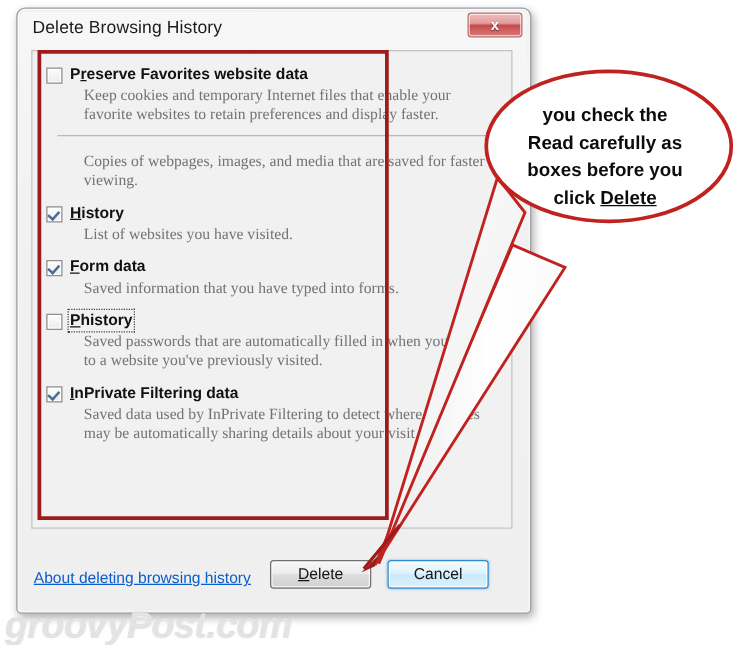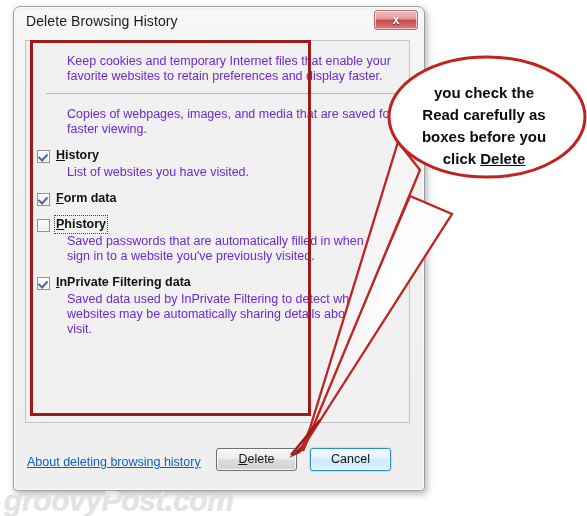--- a/index.html
+++ b/index.html
@@ -129,23 +129,24 @@
   .option-label .acc {
     text-decoration: underline;
   }
   .option-label.focused {
     outline: 1px dotted #444;
     outline-offset: 1px;
   }
   .option-desc {
     margin: 2px 0 0 30px;
     font-size: 12.5px;
-    color: #6d28d9;
+    color: #737373;
     line-height: 15px;
     max-width: 332px;
+    font-family: Liberation Serif, serif;
   }
   .option-spacer {
     height: 11px;
   }
   #divider {
     margin: 9px 9px 0 20px;
     height: 1px;
     background: #b9b9b9;
   }
 
@@ -244,20 +245,24 @@
     <div id="title-text">Delete Browsing History</div>
     <div id="close-button">
       <div id="close-glyph">x</div>
     </div>
   </div>
 
   <div id="options-panel">
     <div id="options-list">
         <div class="option">
           <div class="option-spacer"></div>
+          <div class="option-head">
+            <div class="checkbox"></div>
+            <div class="option-label"><span>P</span><span class="acc">r</span><span>eserve Favorites website data</span></div>
+          </div>
           <div class="option-desc">Keep cookies and temporary Internet files that enable your favorite websites to retain preferences and display faster.</div>
         </div>
         <div id="divider"></div>
         <div class="option">
           <div class="option-spacer"></div>
           <div class="option-desc">Copies of webpages, images, and media that are saved for faster viewing.</div>
         </div>
         <div class="option">
           <div class="option-spacer"></div>
           <div class="option-head">
@@ -265,20 +270,21 @@
             <div class="option-label"><span></span><span class="acc">H</span><span>istory</span></div>
           </div>
           <div class="option-desc">List of websites you have visited.</div>
         </div>
         <div class="option">
           <div class="option-spacer"></div>
           <div class="option-head">
             <div class="checkbox checked"></div>
             <div class="option-label"><span></span><span class="acc">F</span><span>orm data</span></div>
           </div>
+          <div class="option-desc">Saved information that you have typed into forms.</div>
         </div>
         <div class="option">
           <div class="option-spacer"></div>
           <div class="option-head">
             <div class="checkbox"></div>
             <div class="option-label focused"><span></span><span class="acc">P</span><span>history</span></div>
           </div>
           <div class="option-desc">Saved passwords that are automatically filled in when you sign in to a website you've previously visited.</div>
         </div>
         <div class="option">

